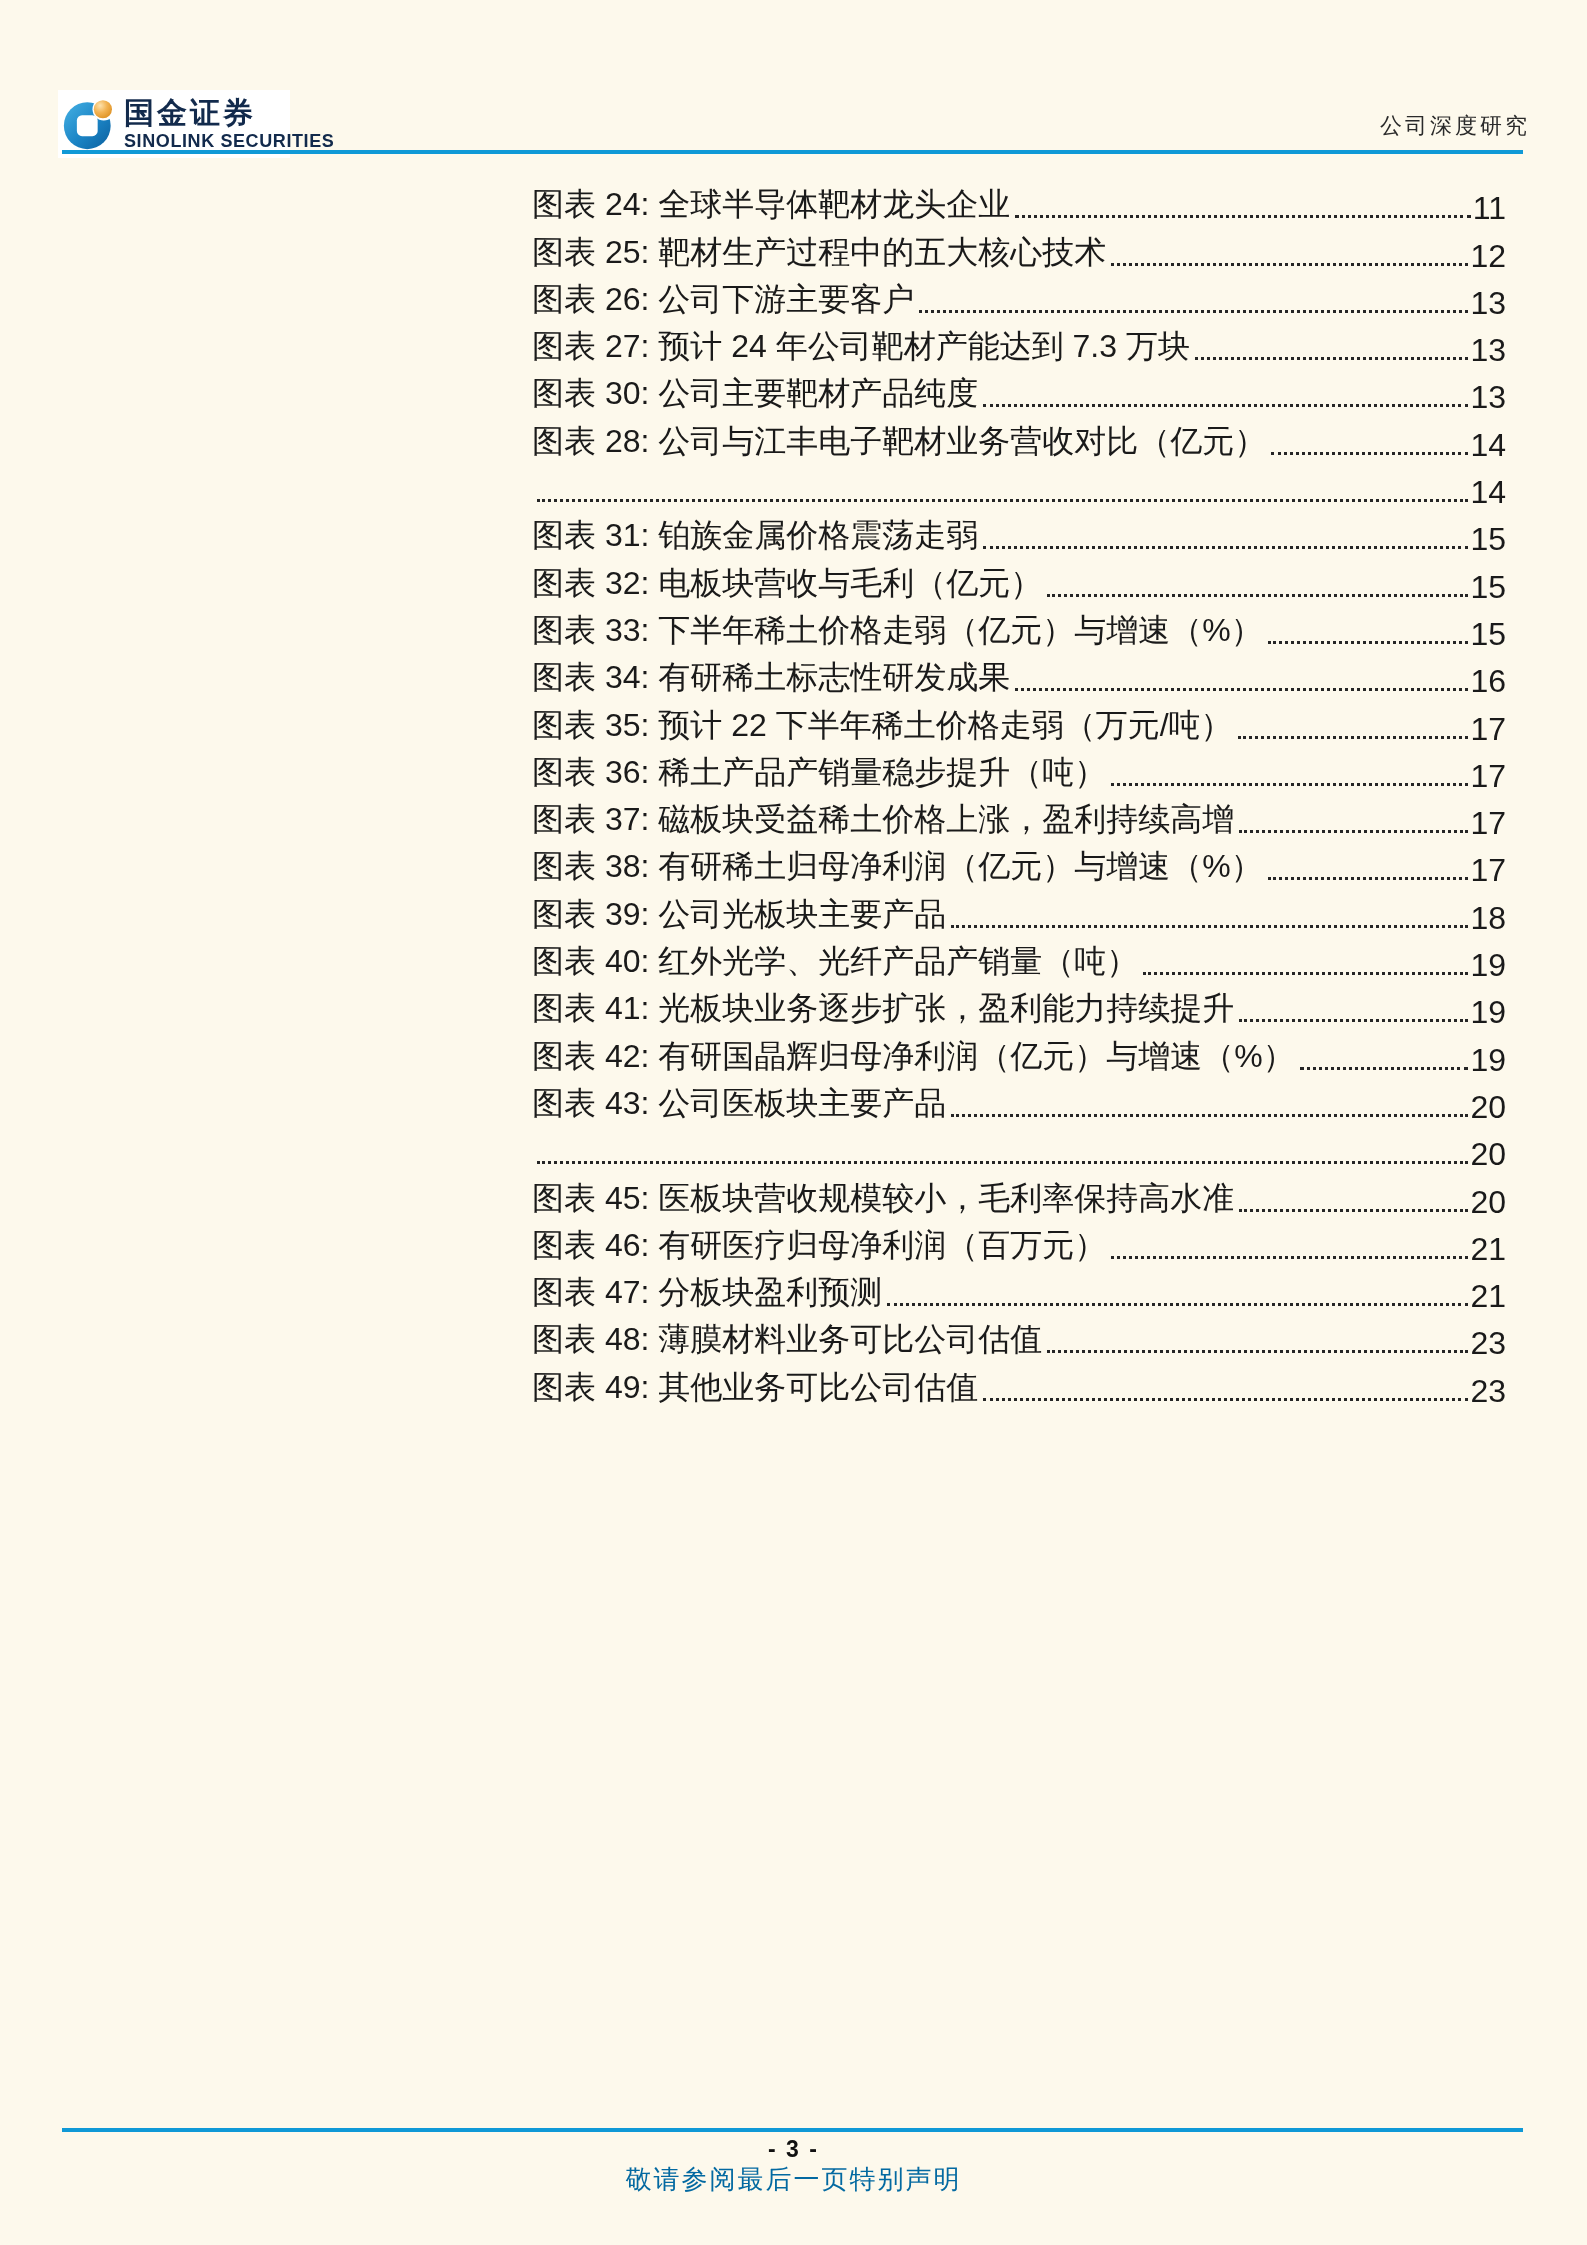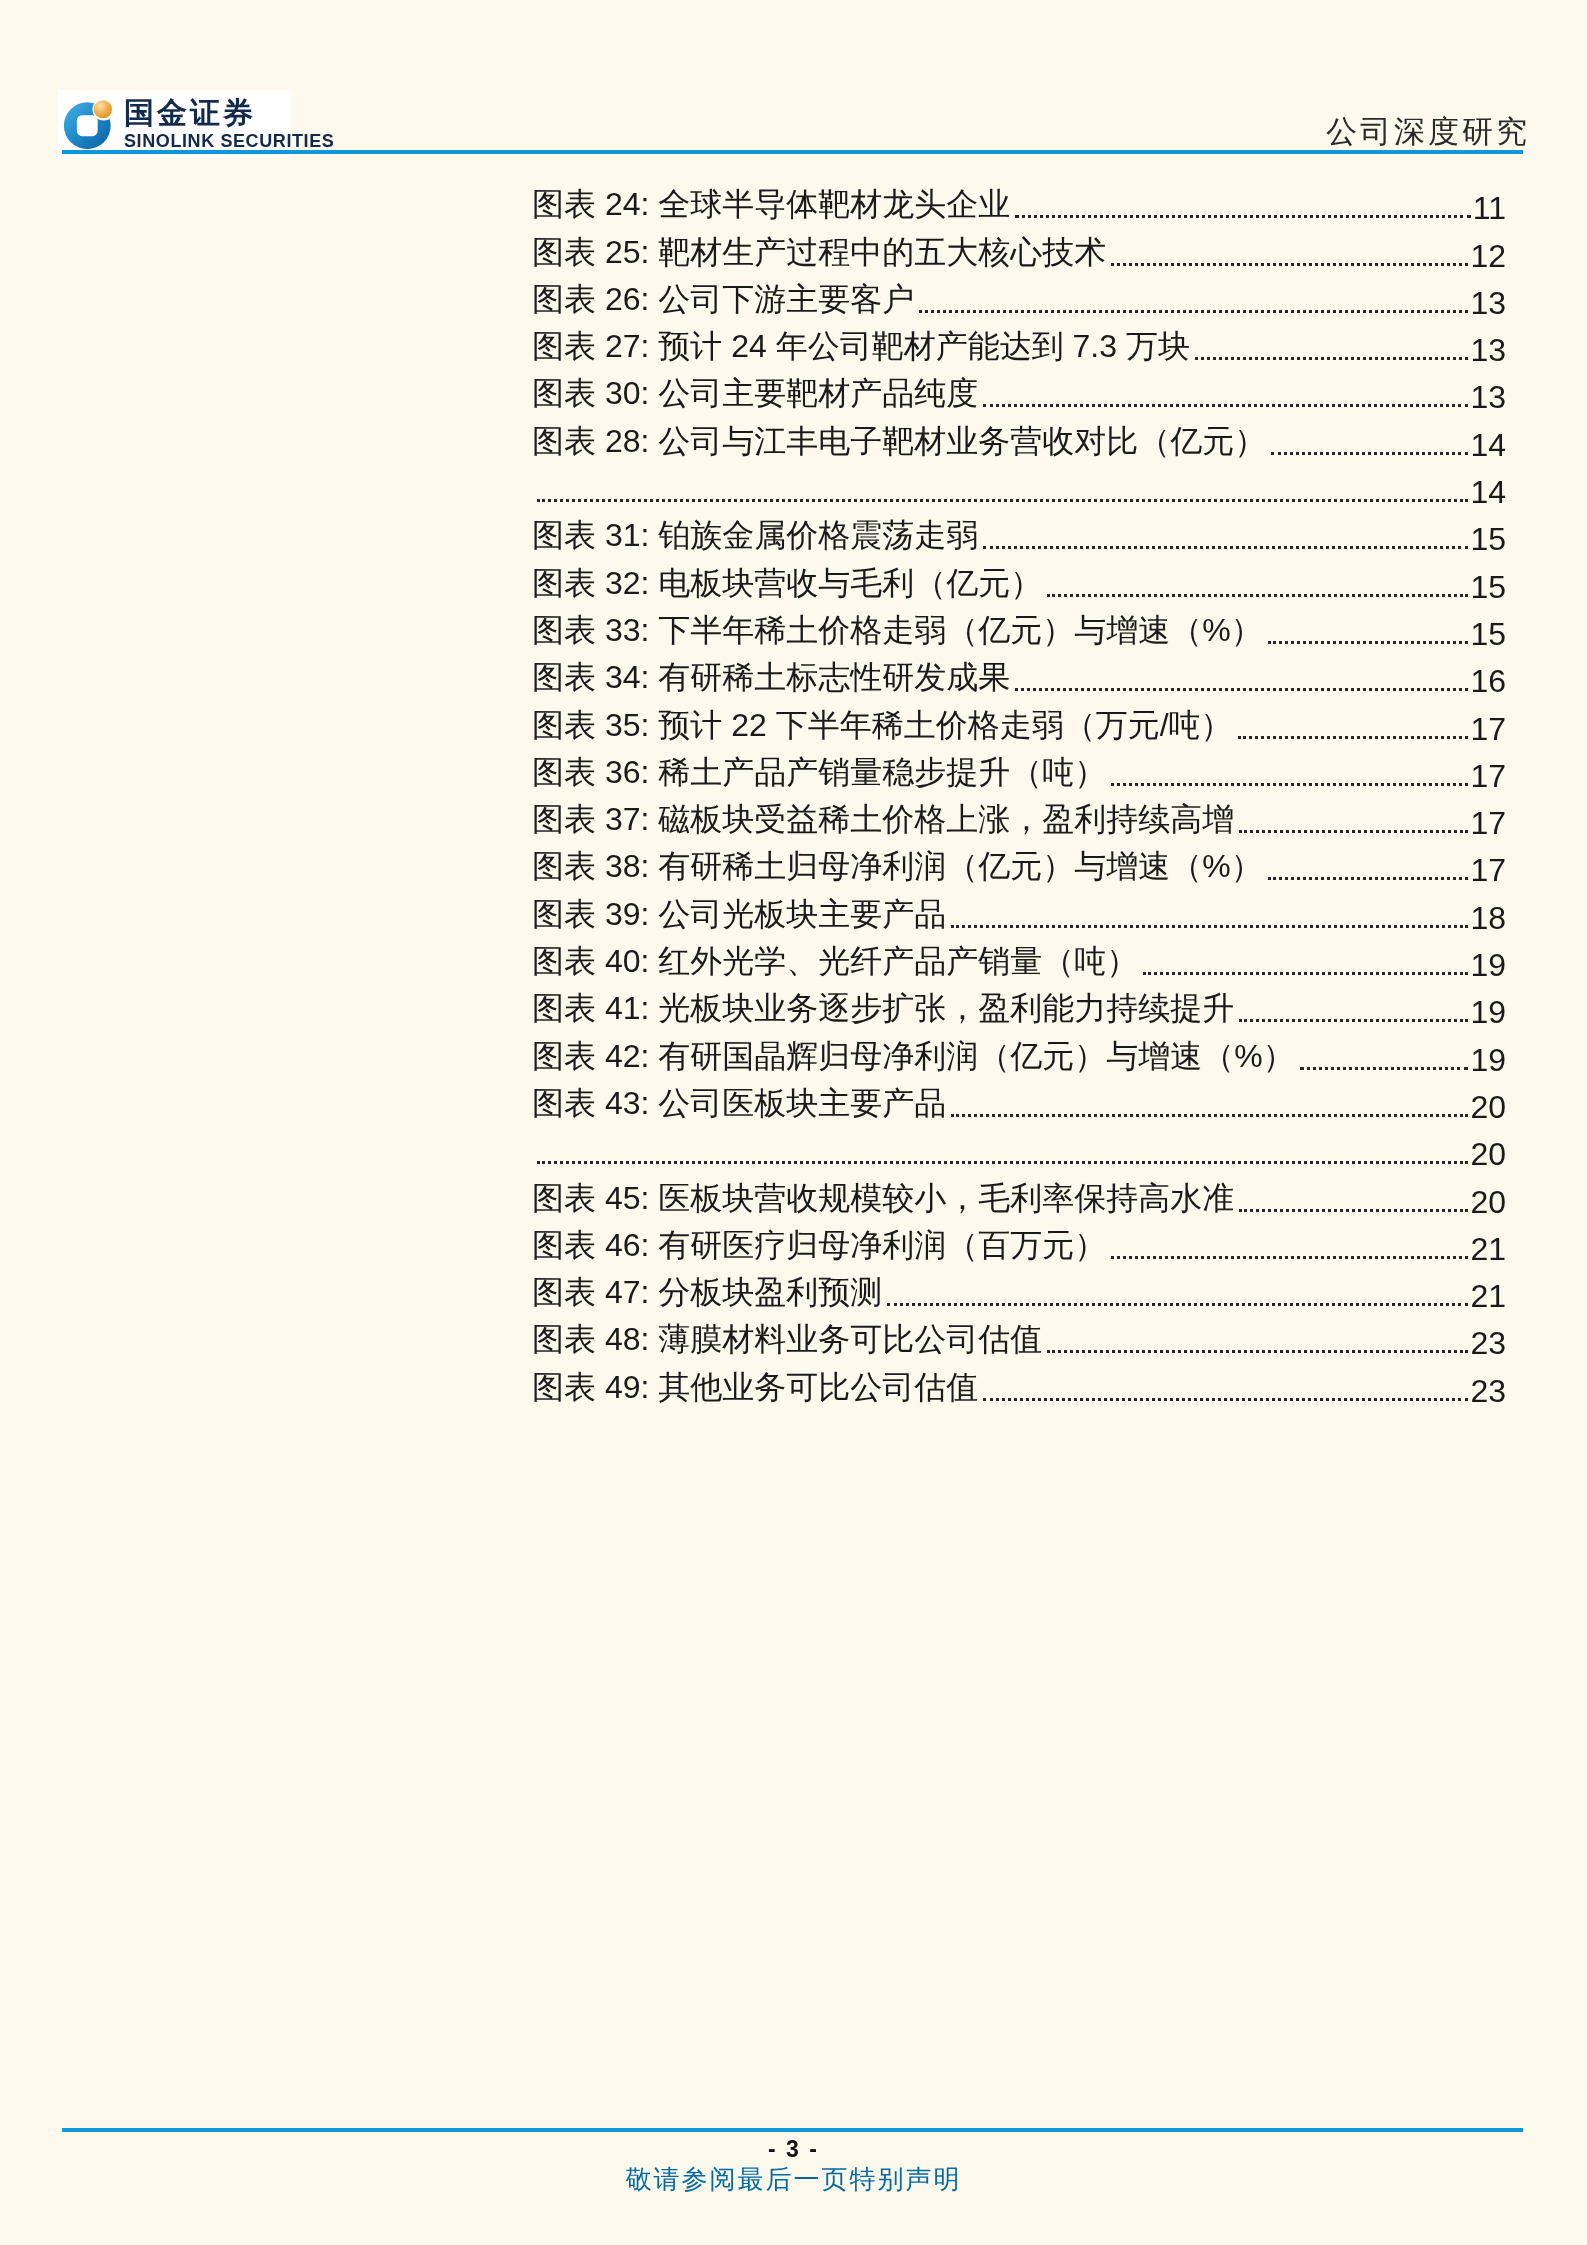--- a/index.html
+++ b/index.html
@@ -48,21 +48,21 @@
     font-size: 18px;
     letter-spacing: 0.6px;
     color: var(--navy);
     margin-top: 4px;
     white-space: nowrap;
   }
   .doc-type {
     position: absolute;
     top: 111px;
     right: 57px;
-    font-size: 31px;
+    font-size: 22px;
     letter-spacing: 3px;
     color: #2a2a2a;
   }
   .rule {
     position: absolute;
     left: 62px;
     width: 1461px;
     height: 4px;
     background: var(--accent);
   }

